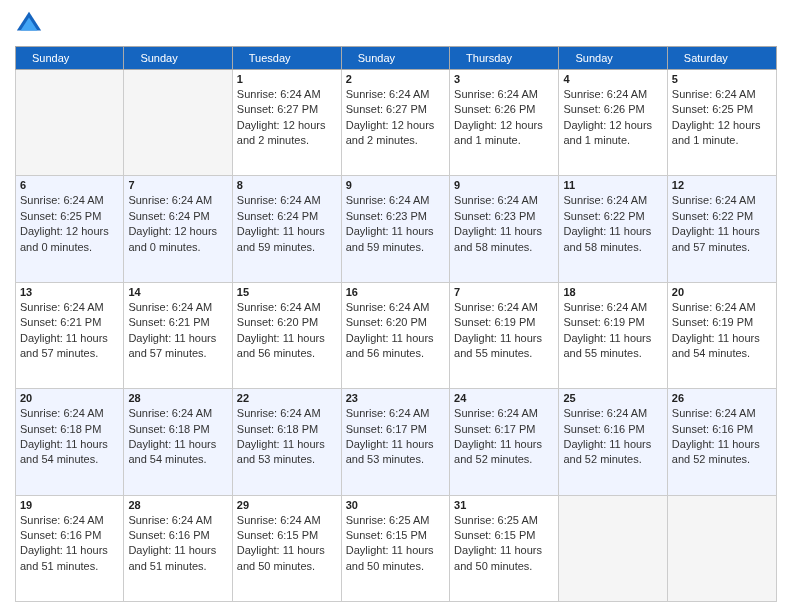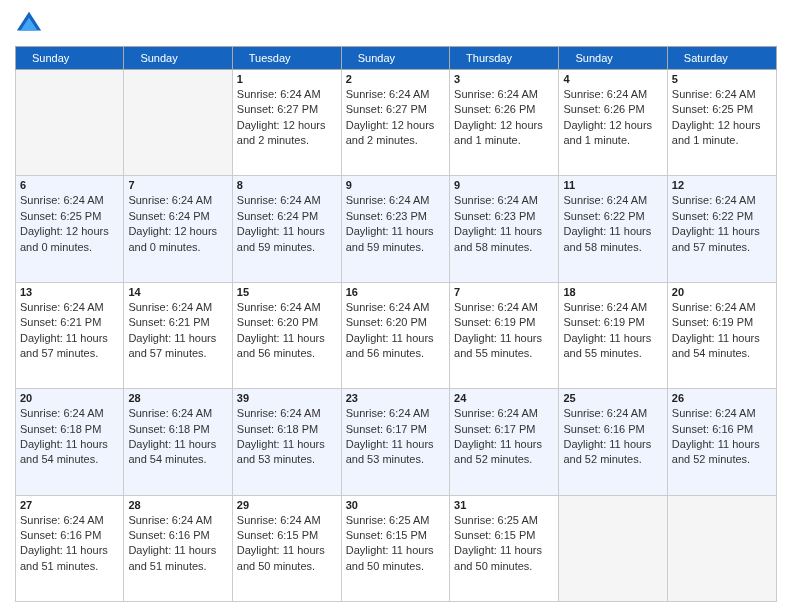--- a/index.html
+++ b/index.html
@@ -222,21 +222,21 @@
         <tr class="row-alt">
           <td>
             <span class="day-num">20</span>
             <div class="day-info">Sunrise: 6:24 AM<br>Sunset: 6:18 PM<br>Daylight: 11 hours and 54 minutes.</div>
           </td>
           <td>
             <span class="day-num">28</span>
             <div class="day-info">Sunrise: 6:24 AM<br>Sunset: 6:18 PM<br>Daylight: 11 hours and 54 minutes.</div>
           </td>
           <td>
-            <span class="day-num">39</span>
+            <span class="day-num">22</span>
             <div class="day-info">Sunrise: 6:24 AM<br>Sunset: 6:18 PM<br>Daylight: 11 hours and 53 minutes.</div>
           </td>
           <td>
             <span class="day-num">23</span>
             <div class="day-info">Sunrise: 6:24 AM<br>Sunset: 6:17 PM<br>Daylight: 11 hours and 53 minutes.</div>
           </td>
           <td>
             <span class="day-num">24</span>
             <div class="day-info">Sunrise: 6:24 AM<br>Sunset: 6:17 PM<br>Daylight: 11 hours and 52 minutes.</div>
           </td>
@@ -244,21 +244,21 @@
             <span class="day-num">25</span>
             <div class="day-info">Sunrise: 6:24 AM<br>Sunset: 6:16 PM<br>Daylight: 11 hours and 52 minutes.</div>
           </td>
           <td>
             <span class="day-num">26</span>
             <div class="day-info">Sunrise: 6:24 AM<br>Sunset: 6:16 PM<br>Daylight: 11 hours and 52 minutes.</div>
           </td>
         </tr>
         <tr>
           <td>
-            <span class="day-num">27</span>
+            <span class="day-num">19</span>
             <div class="day-info">Sunrise: 6:24 AM<br>Sunset: 6:16 PM<br>Daylight: 11 hours and 51 minutes.</div>
           </td>
           <td>
             <span class="day-num">28</span>
             <div class="day-info">Sunrise: 6:24 AM<br>Sunset: 6:16 PM<br>Daylight: 11 hours and 51 minutes.</div>
           </td>
           <td>
             <span class="day-num">29</span>
             <div class="day-info">Sunrise: 6:24 AM<br>Sunset: 6:15 PM<br>Daylight: 11 hours and 50 minutes.</div>
           </td>

